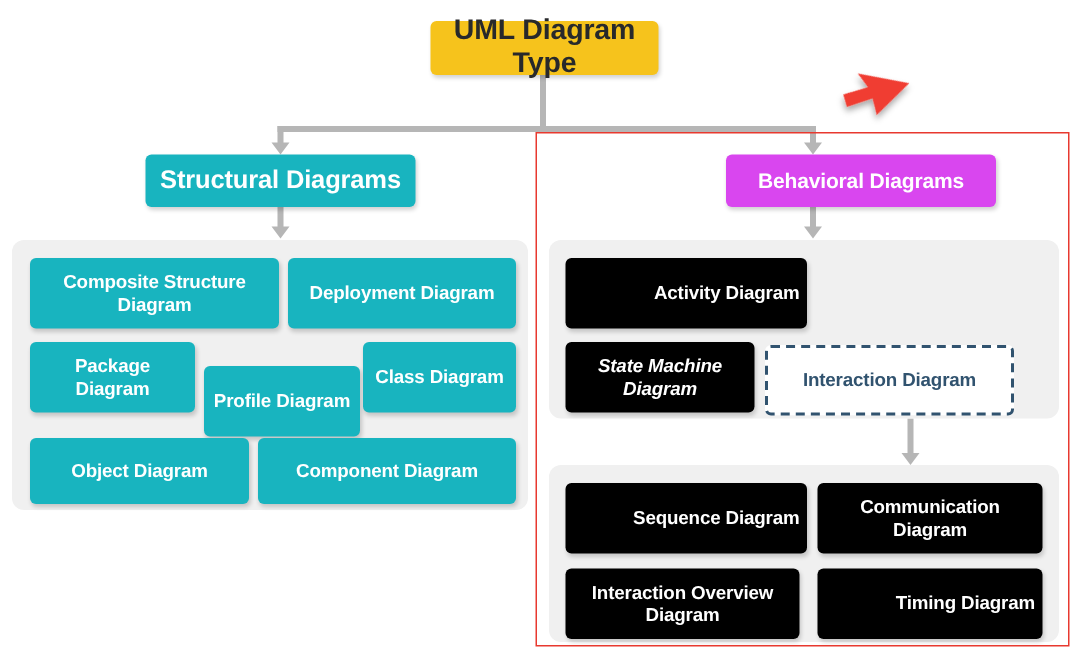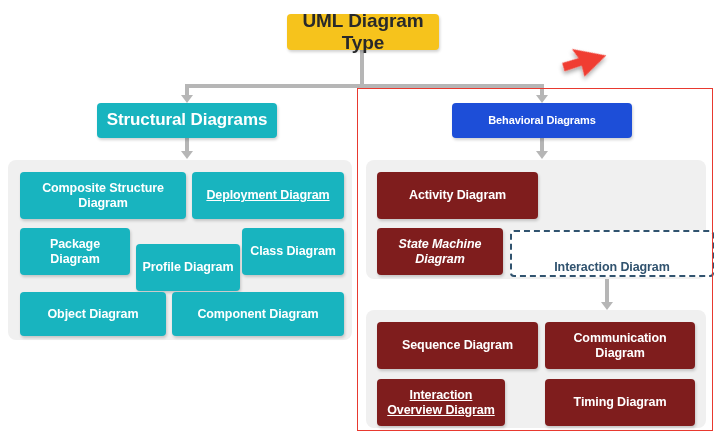--- a/index.html
+++ b/index.html
@@ -39,28 +39,30 @@
     background: #18b4bf;
     color: #ffffff;
     font-size: 12.5px;
   }
   .node-teal-head {
     background: #18b4bf;
     color: #ffffff;
     font-size: 17px;
   }
   .node-navy {
-    background: #7f1d1d;
+    background: #000000;
     color: #ffffff;
     font-size: 12.5px;
+    justify-content: flex-end;
   }
   .node-navy-head {
-    background: #1d4ed8;
+    background: #d946ef;
     color: #ffffff;
-    font-size: 11px;
+    font-size: 14px;
+    margin-left: 32px;
   }
   .node-dashed {
     background: #ffffff;
     color: #31536f;
     font-size: 12.5px;
     border: 2px dashed #31536f;
     box-shadow: none;
   }
   .panel {
     position: absolute;
@@ -121,21 +123,21 @@
 
   <div class="node node-teal-head" style="left:97px; top:103px; width:180px; height:35px;">
     <span class="txt">Structural Diagrams</span>
   </div>
 
   <div class="panel" style="left:8px; top:160px; width:344px; height:180px;"></div>
 
   <div class="node node-teal" style="left:20px; top:172px; width:166px; height:47px;">
     <span class="txt">Composite Structure Diagram</span>
   </div>
-  <div class="node node-teal" style="left:192px; top:172px; width:152px; height:47px;text-decoration:underline;">
+  <div class="node node-teal" style="left:192px; top:172px; width:152px; height:47px;">
     <span class="txt">Deployment Diagram</span>
   </div>
 
   <div class="node node-teal" style="left:20px; top:228px; width:110px; height:47px;">
     <span class="txt">Package Diagram</span>
   </div>
   <div class="node node-teal" style="left:136px; top:244px; width:104px; height:47px;">
     <span class="txt">Profile Diagram</span>
   </div>
   <div class="node node-teal" style="left:242px; top:228px; width:102px; height:47px;">
@@ -155,33 +157,33 @@
 
   <div class="panel" style="left:366px; top:160px; width:340px; height:119px;"></div>
 
   <div class="node node-navy" style="left:377px; top:172px; width:161px; height:47px;">
     <span class="txt">Activity Diagram</span>
   </div>
 
   <div class="node node-navy" style="left:377px; top:228px; width:126px; height:47px;font-style:italic;">
     <span class="txt">State Machine Diagram</span>
   </div>
-  <div class="node node-dashed" style="left:510px; top:230px; width:204px; height:47px;align-items:flex-end;">
+  <div class="node node-dashed" style="left:510px; top:230px; width:166px; height:47px;">
     <span class="txt">Interaction Diagram</span>
   </div>
 
   <div class="panel" style="left:366px; top:310px; width:340px; height:118px;"></div>
 
   <div class="node node-navy" style="left:377px; top:322px; width:161px; height:47px;">
     <span class="txt">Sequence Diagram</span>
   </div>
   <div class="node node-navy" style="left:545px; top:322px; width:150px; height:47px;">
     <span class="txt">Communication Diagram</span>
   </div>
-  <div class="node node-navy" style="left:377px; top:379px; width:128px; height:47px;text-decoration:underline;">
+  <div class="node node-navy" style="left:377px; top:379px; width:156px; height:47px;">
     <span class="txt">Interaction Overview Diagram</span>
   </div>
   <div class="node node-navy" style="left:545px; top:379px; width:150px; height:47px;">
     <span class="txt">Timing Diagram</span>
   </div>
 
   <div class="redbox" style="left:357px; top:88px; width:356px; height:343px;"></div>
 
   <svg class="cursor-arrow" width="60" height="60" style="left:553px; top:36px;" viewBox="0 0 60 60">
     <defs>

